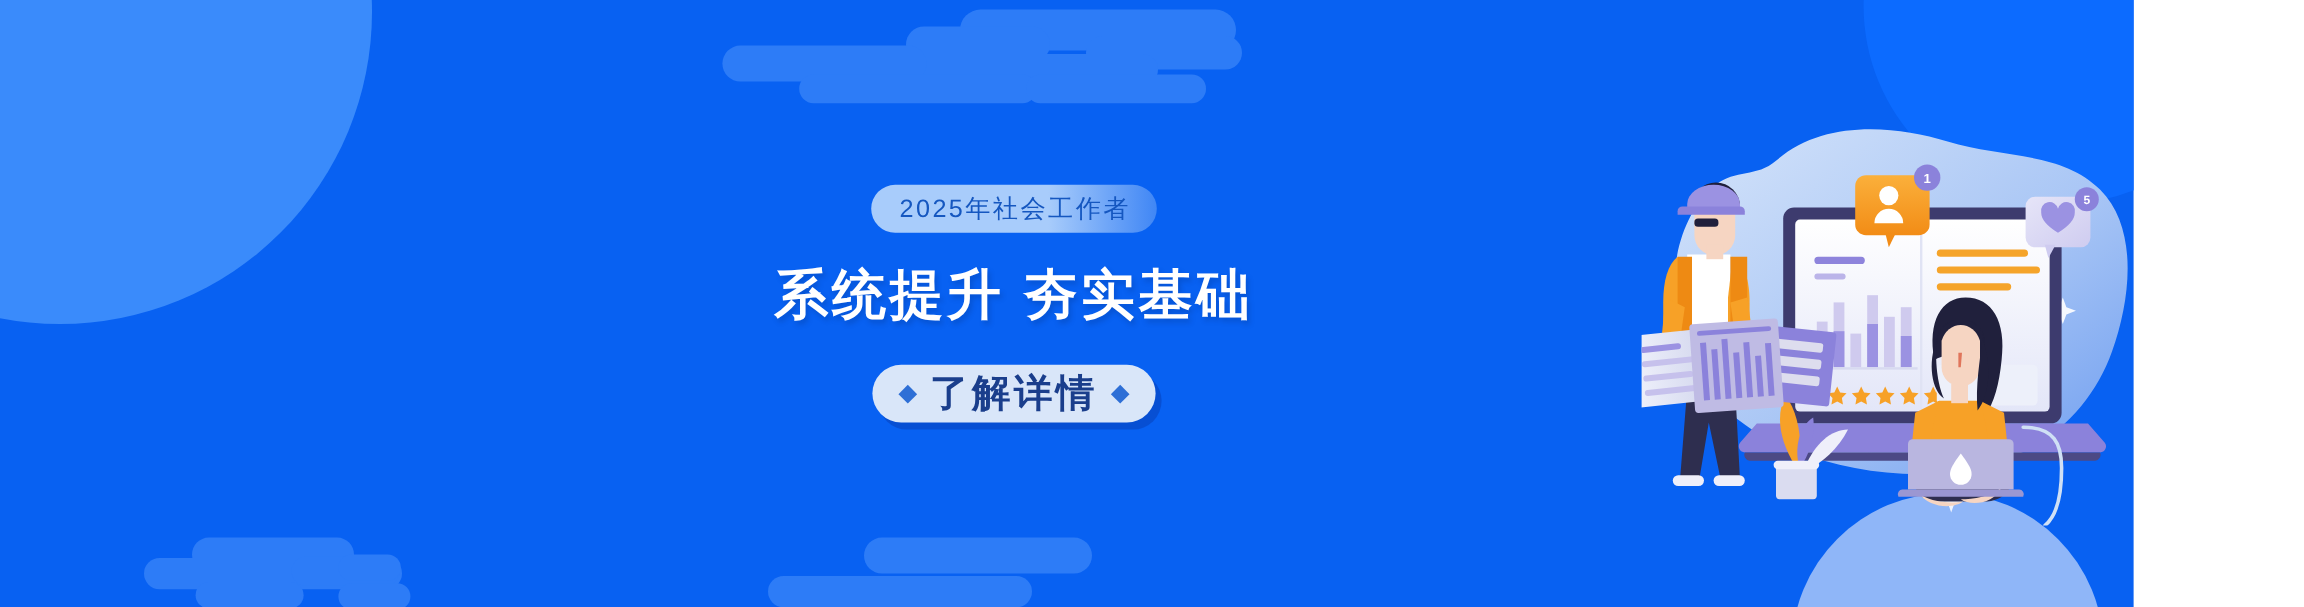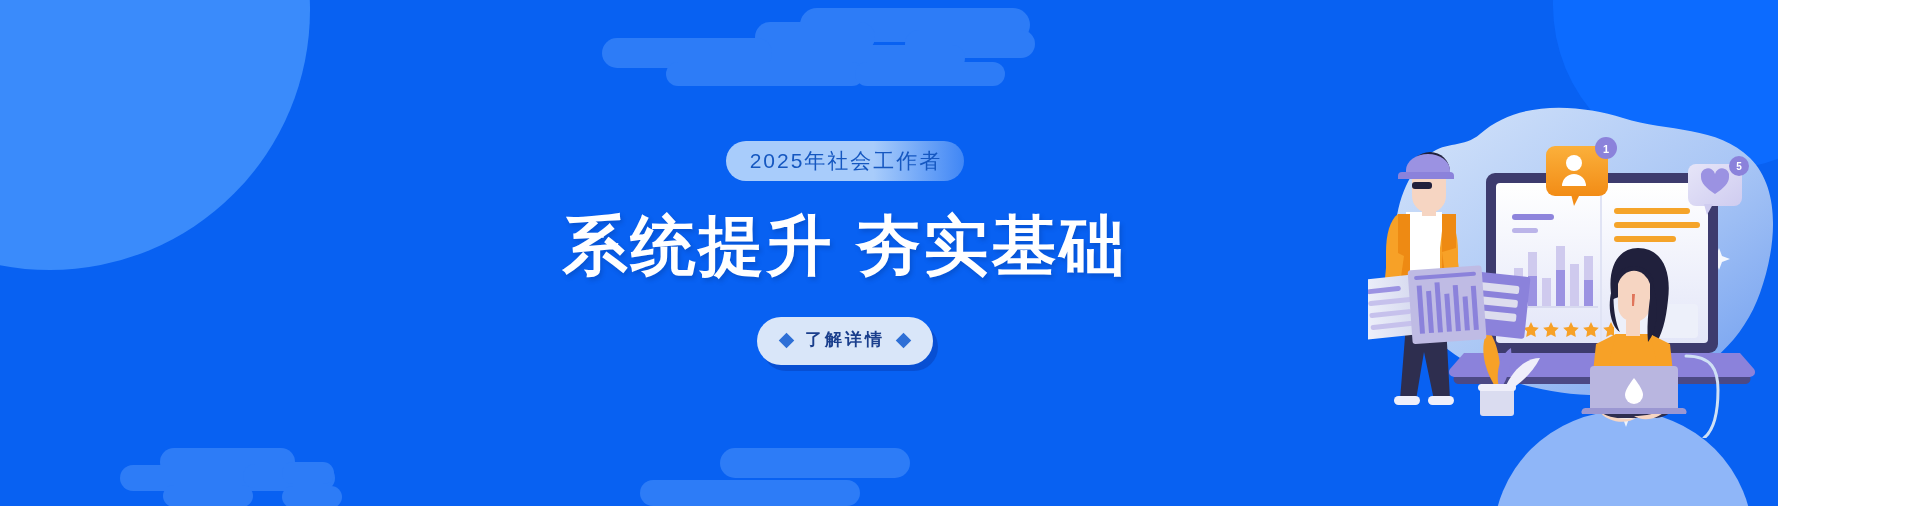--- a/index.html
+++ b/index.html
@@ -59,42 +59,42 @@
     border-radius: 20px;
     background: linear-gradient(90deg, #A8CCFB 0%, #A8CCFB 62%, rgba(168,204,251,0.35) 100%);
     font-size: 21px;
     letter-spacing: 2px;
     color: #1557C0;
     margin-bottom: 24px;
   }
 
   .headline {
     color: #FFFFFF;
-    font-size: 65px;
+    font-size: 45px;
     font-weight: bold;
     letter-spacing: 3px;
     line-height: 1.26;
     text-align: center;
     text-shadow: 2px 3px 4px rgba(2,45,120,0.25);
     white-space: nowrap;
   }
 
   .cta {
     position: relative;
     margin-top: 30px;
     height: 48px;
     padding: 0 24px;
     display: flex;
     align-items: center;
     gap: 13px;
     border-radius: 24px;
     background: #D9E6F9;
     box-shadow: 5px 6px 0 rgba(8,66,186,0.55);
     color: #1A3E8C;
-    font-size: 17px;
+    font-size: 32px;
     font-weight: bold;
     letter-spacing: 3px;
     cursor: pointer;
     justify-content: space-between;
   }
   .cta .dia {
     width: 11px; height: 11px;
     background: #2E6FD6;
     transform: rotate(45deg);
     flex: none;

